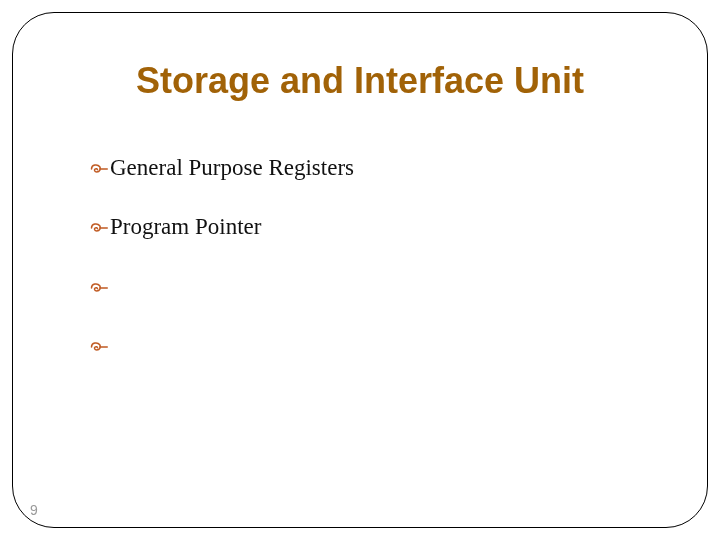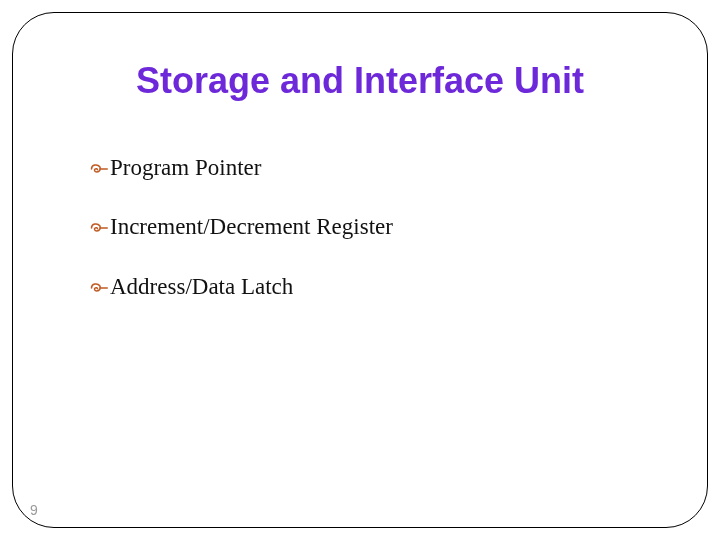--- a/index.html
+++ b/index.html
@@ -28,21 +28,21 @@
     box-sizing: border-box;
   }
   .title {
     position: absolute;
     top: 60px;
     left: 0;
     right: 0;
     text-align: center;
     font-size: 36px;
     font-weight: bold;
-    color: #6d28d9;
+    color: #a16207;
     letter-spacing: 0px;
   }
   .list {
     position: absolute;
     top: 155px;
     left: 90px;
     right: 60px;
   }
   .list-item {
     margin-bottom: 34px;
@@ -76,30 +76,36 @@
 <div class="slide">
   <div class="border-frame"></div>
 
   <div class="title">Storage and Interface Unit</div>
 
   <div class="list">
     <div class="list-item">
       <span class="bullet"><svg width="18" height="14" viewBox="0 0 24 18" style="vertical-align:-2px">
             <path d="M2 9 C2 3, 10 2, 13 6 C15 9, 13 13, 9 13 C6 13, 5 10, 7 9 C8 8, 10 9, 10 10" fill="none" stroke="#c05a22" stroke-width="2" stroke-linecap="round"></path>
             <line x1="13" y1="9" x2="23" y2="9" stroke="#c05a22" stroke-width="2" stroke-linecap="round"></line>
+          </svg></span><span>General Purpose Registers</span>
+    </div>
+    <div class="list-item">
+      <span class="bullet"><svg width="18" height="14" viewBox="0 0 24 18" style="vertical-align:-2px">
+            <path d="M2 9 C2 3, 10 2, 13 6 C15 9, 13 13, 9 13 C6 13, 5 10, 7 9 C8 8, 10 9, 10 10" fill="none" stroke="#c05a22" stroke-width="2" stroke-linecap="round"></path>
+            <line x1="13" y1="9" x2="23" y2="9" stroke="#c05a22" stroke-width="2" stroke-linecap="round"></line>
           </svg></span><span>Program Pointer</span>
     </div>
     <div class="list-item">
       <span class="bullet"><svg width="18" height="14" viewBox="0 0 24 18" style="vertical-align:-2px">
             <path d="M2 9 C2 3, 10 2, 13 6 C15 9, 13 13, 9 13 C6 13, 5 10, 7 9 C8 8, 10 9, 10 10" fill="none" stroke="#c05a22" stroke-width="2" stroke-linecap="round"></path>
             <line x1="13" y1="9" x2="23" y2="9" stroke="#c05a22" stroke-width="2" stroke-linecap="round"></line>
-          </svg></span><span>Increment/Decrement Register</span>
+          </svg></span>
     </div>
     <div class="list-item">
       <span class="bullet"><svg width="18" height="14" viewBox="0 0 24 18" style="vertical-align:-2px">
             <path d="M2 9 C2 3, 10 2, 13 6 C15 9, 13 13, 9 13 C6 13, 5 10, 7 9 C8 8, 10 9, 10 10" fill="none" stroke="#c05a22" stroke-width="2" stroke-linecap="round"></path>
             <line x1="13" y1="9" x2="23" y2="9" stroke="#c05a22" stroke-width="2" stroke-linecap="round"></line>
-          </svg></span><span>Address/Data Latch</span>
+          </svg></span>
     </div>
   </div>
 
   <div class="page-number">9</div>
 </div>
 
 </body></html>

